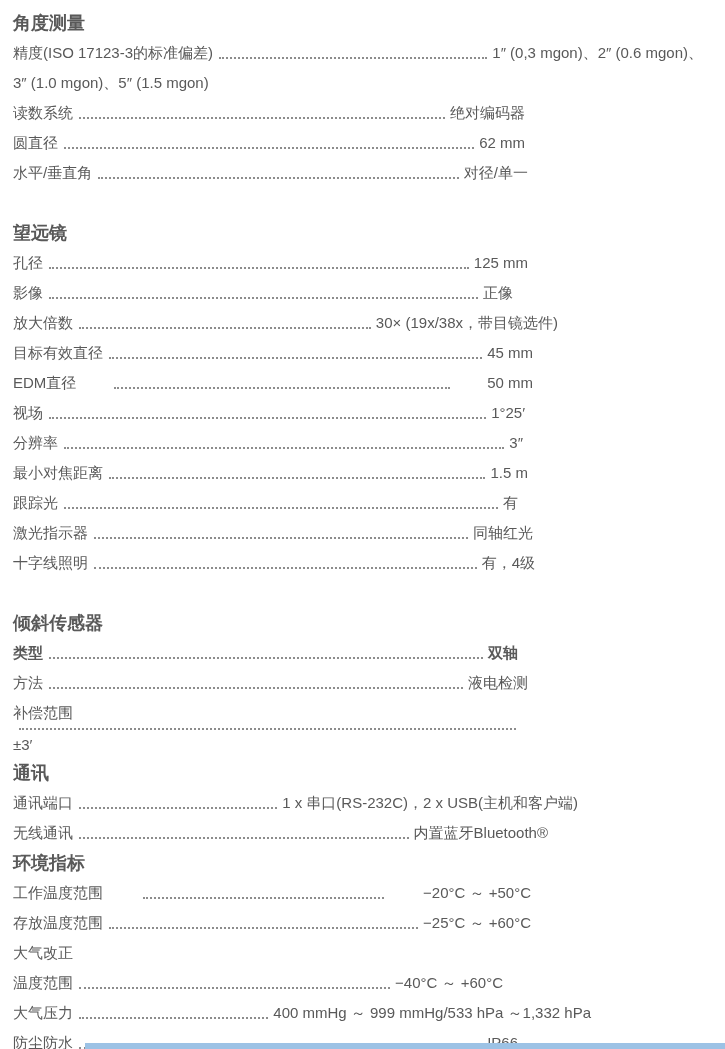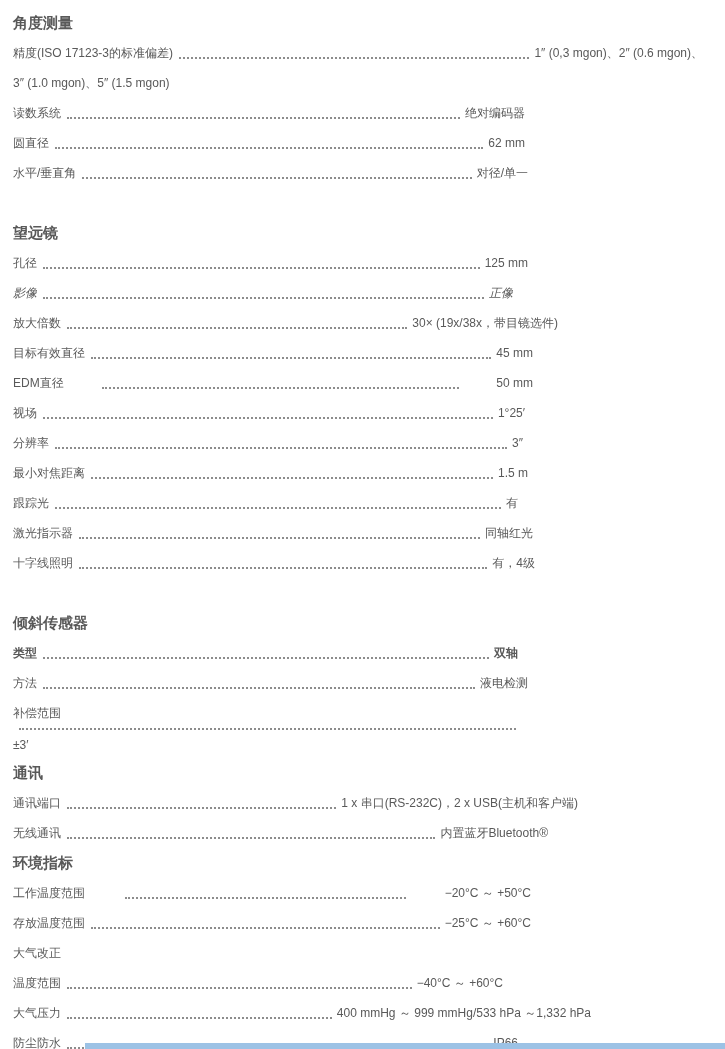--- a/index.html
+++ b/index.html
@@ -21,29 +21,29 @@
   .page {
     position: relative;
     width: 725px;
     height: 1049px;
     padding: 8px 0 0 13px;
   }
   .section { margin-top: 30px; }
   .section:first-child { margin-top: 0; }
   .section.compact { margin-top: 0; }
   .section-title {
-    font-size: 15px;
+    font-size: 18px;
     font-weight: 700;
     line-height: 30px;
     height: 30px;
     white-space: pre;
   }
   .spec-row {
     display: flex;
-    font-size: 12px;
+    font-size: 15px;
     line-height: 30px;
     height: 30px;
     white-space: pre;
   }
   .spec-row .label { flex: 0 0 auto; }
   .spec-row .dots {
     flex: 1 1 auto;
     height: 21px;
     margin: 0 5px 0 6px;
     border-bottom: 2px dotted var(--dots);
@@ -67,21 +67,21 @@
         <div class="section-title">角度测量</div>
         <div class="spec-row" style="width: 690px;"><span class="label">精度(ISO 17123-3的标准偏差)</span><span class="dots"></span><span class="value">1″ (0,3 mgon)、2″ (0.6 mgon)、</span></div>
         <div class="spec-row"><span class="label">3″ (1.0 mgon)、5″ (1.5 mgon)</span></div>
         <div class="spec-row" style="width: 512px;"><span class="label">读数系统</span><span class="dots"></span><span class="value">绝对编码器</span></div>
         <div class="spec-row" style="width: 512px;"><span class="label">圆直径</span><span class="dots"></span><span class="value">62 mm</span></div>
         <div class="spec-row" style="width: 515px;"><span class="label">水平/垂直角</span><span class="dots"></span><span class="value">对径/单一</span></div>
       </div>
       <div class="section">
         <div class="section-title">望远镜</div>
         <div class="spec-row" style="width: 515px;"><span class="label">孔径</span><span class="dots"></span><span class="value">125 mm</span></div>
-        <div class="spec-row" style="width: 500px; font-style: italic;"><span class="label">影像</span><span class="dots"></span><span class="value">正像</span></div>
+        <div class="spec-row" style="width: 500px;"><span class="label">影像</span><span class="dots"></span><span class="value">正像</span></div>
         <div class="spec-row" style="width: 545px;"><span class="label">放大倍数</span><span class="dots"></span><span class="value">30× (19x/38x，带目镜选件)</span></div>
         <div class="spec-row" style="width: 520px;"><span class="label">目标有效直径</span><span class="dots"></span><span class="value">45 mm</span></div>
         <div class="spec-row" style="width: 520px; gap: 32px;"><span class="label">EDM直径</span><span class="dots"></span><span class="value">50 mm</span></div>
         <div class="spec-row" style="width: 512px;"><span class="label">视场</span><span class="dots"></span><span class="value">1°25′</span></div>
         <div class="spec-row" style="width: 510px;"><span class="label">分辨率</span><span class="dots"></span><span class="value">3″</span></div>
         <div class="spec-row" style="width: 515px;"><span class="label">最小对焦距离</span><span class="dots"></span><span class="value">1.5 m</span></div>
         <div class="spec-row" style="width: 505px;"><span class="label">跟踪光</span><span class="dots"></span><span class="value">有</span></div>
         <div class="spec-row" style="width: 520px;"><span class="label">激光指示器</span><span class="dots"></span><span class="value">同轴红光</span></div>
         <div class="spec-row" style="width: 522px;"><span class="label">十字线照明</span><span class="dots"></span><span class="value">有，4级</span></div>
       </div>

